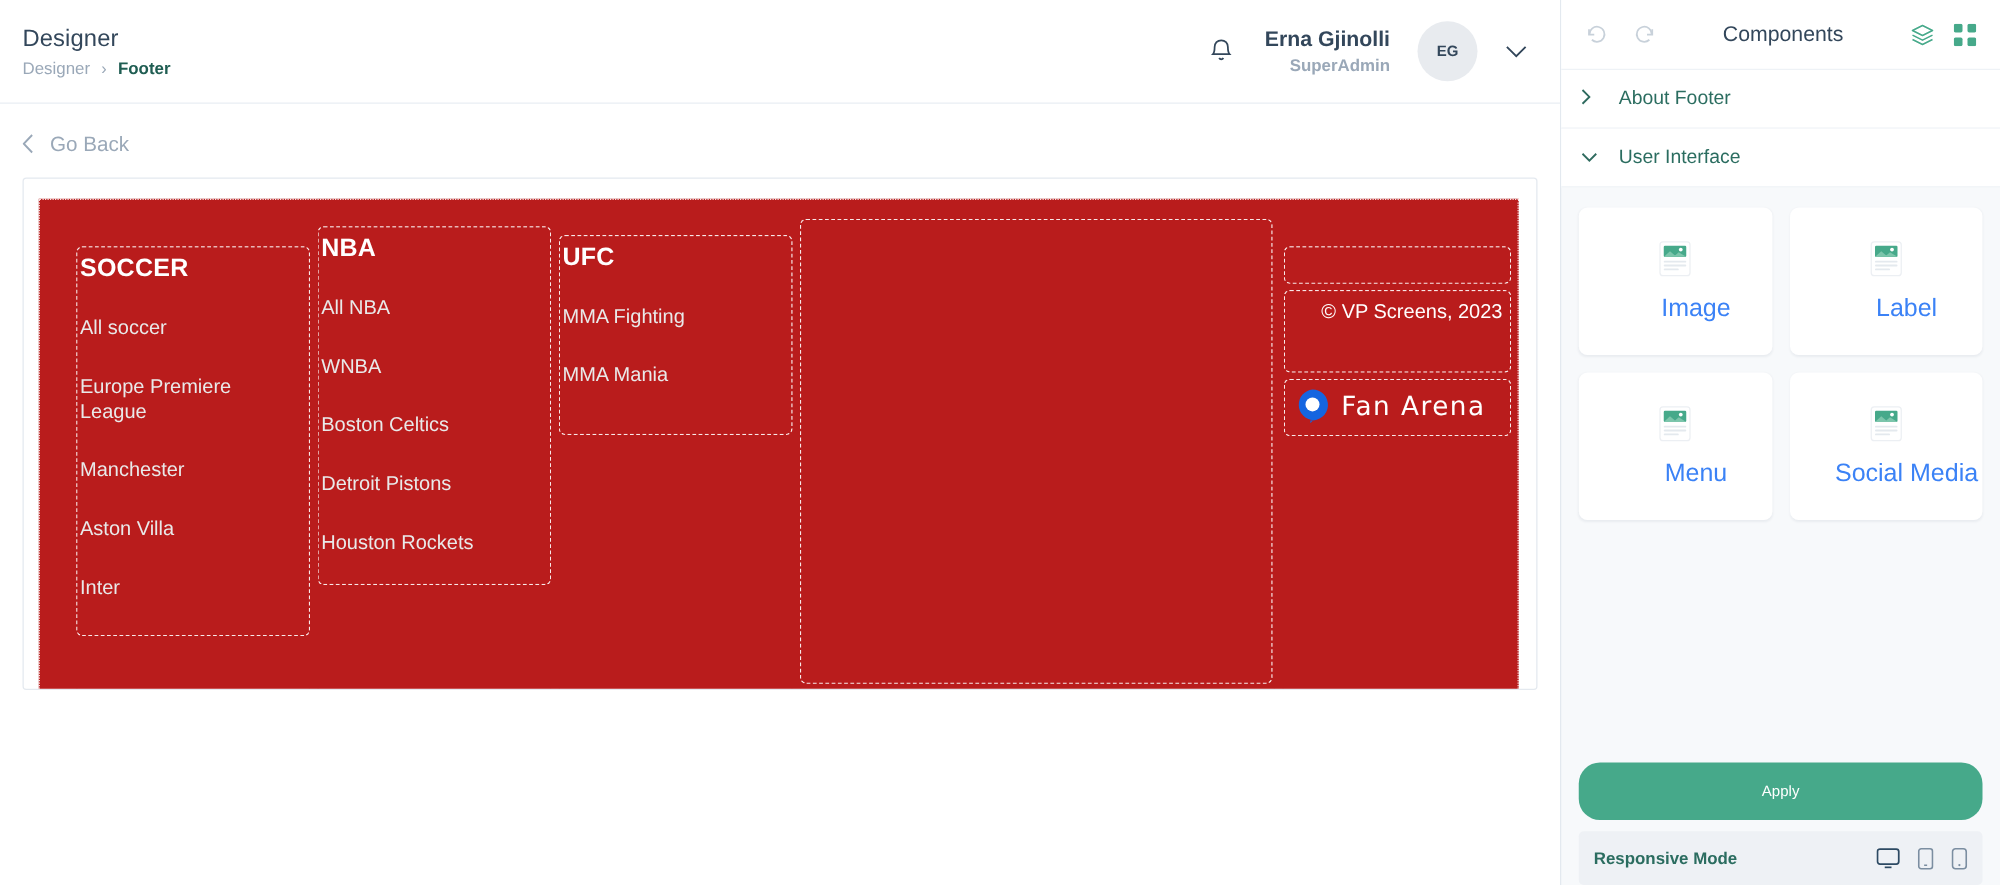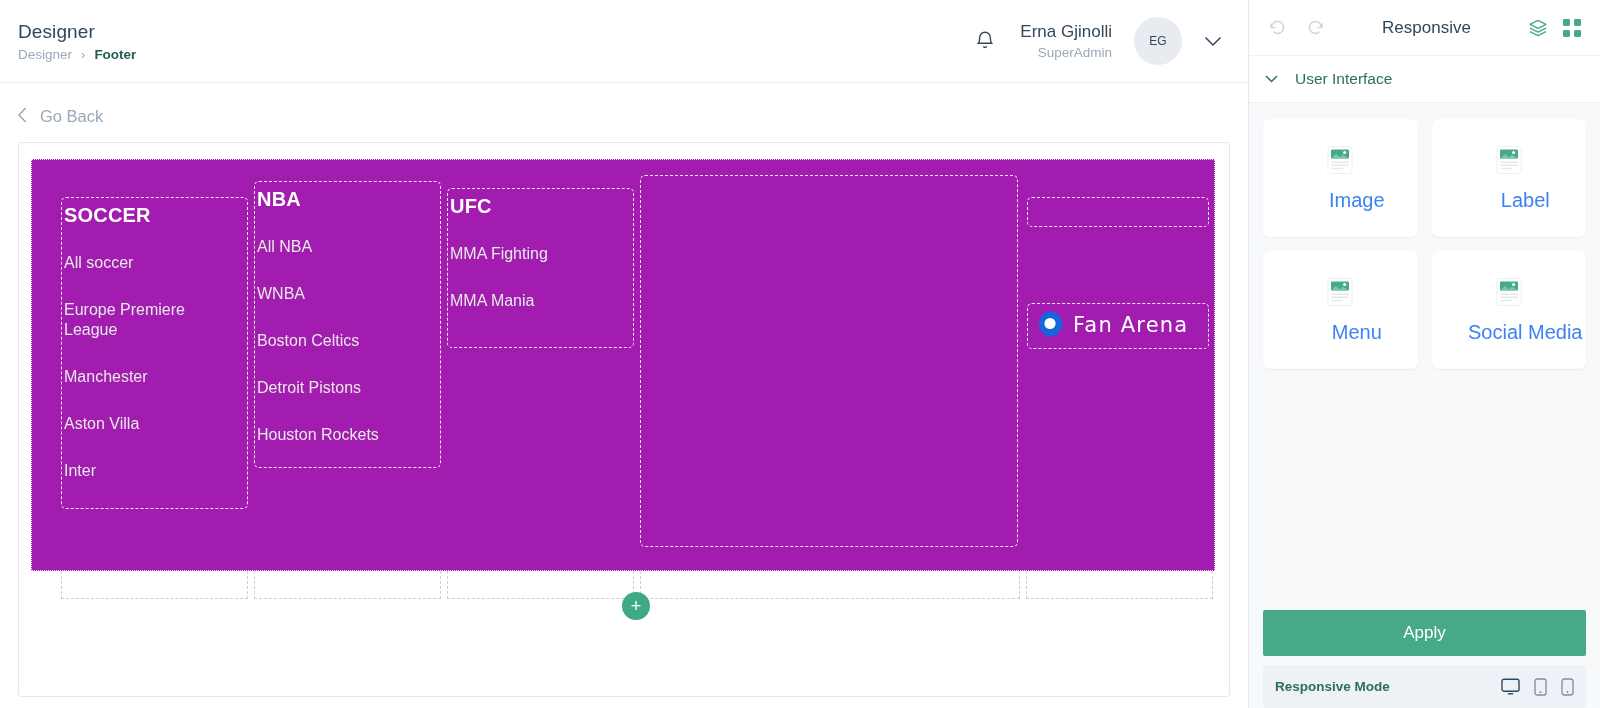--- a/index.html
+++ b/index.html
@@ -7,21 +7,21 @@
     width: 1600px; height: 708px;
     font-family: "Liberation Sans", sans-serif;
     background: #ffffff;
     overflow: hidden;
   }
 
   .app { position: relative; width: 1600px; height: 708px; display: flex; }
 
   
   .main {
-    width: 1248px; height: 708px;
+    width: 1248px; height: 552px;
     background: #ffffff;
     display: flex; flex-direction: column;
     position: relative;
   }
 
   .topbar {
     height: 83px; min-height: 83px;
     border-bottom: 1px solid #e9eef3;
     display: flex; align-items: center;
     padding: 0 18px;
@@ -50,21 +50,21 @@
     border-radius: 3px;
     background: #fff;
     height: 555px;
     position: relative;
     overflow: hidden;
   }
   .footer-stage {
     position: absolute;
     left: 12px; top: 16px;
     width: 1184px; height: 412px;
-    background: #a21caf;
+    background: #b91c1c;
     outline: 1px dotted rgba(255,255,255,.85);
     outline-offset: -1px;
   }
 
   
   .colwrap {
     position: absolute; top: 0;
     border: 1px dashed #c9cfd6;
     height: 440px;
   }
@@ -146,22 +146,22 @@
     display:flex; flex-direction:column; align-items:center; justify-content:center;
     gap: 14px; cursor: pointer;
     box-shadow: 0 1px 2px rgba(20,40,60,.06);
   }
   .card-label { font-size: 20px; color:#3b82f6;margin-left:33px; }
 
   .img-icon { width: 30px; height: 30px; position: relative; }
 
   .panel-bottom { margin-top: auto; padding: 0 14px 0 14px; }
   .apply-btn {
-    width: 100%; height: 46px; border:0; border-radius: 2px;
-    background: #46a98a; color:#fff; font-size: 17px; cursor: pointer;
+    width: 100%; height: 46px; border:0; border-radius: 17px;
+    background: #46a98a; color:#fff; font-size: 12px; cursor: pointer;
     font-family: inherit;
   }
   .resp-row {
     margin-top: 9px; height: 43px;
     background: #eef1f5; border-radius: 4px;
     display:flex; align-items:center; justify-content:space-between;
     padding: 0 12px;
   }
   .resp-label { font-size: 13.5px; color:#2b6d60; font-weight: bold; }
   .resp-icons { display:flex; align-items:center; gap: 14px; }
@@ -178,21 +178,21 @@
     <div class="topbar">
       <div class="topbar-titles">
         <div class="page-title">Designer</div>
         <div class="crumbs">
           <span class="crumb-muted">Designer</span>
           <span class="crumb-sep">›</span>
           <span class="crumb-active">Footer</span>
         </div>
       </div>
 
-      <div style="margin-left:auto;display:flex;align-items:center;gap:22px;padding-right:8px;">
+      <div style="margin-left:auto;display:flex;align-items:center;gap:22px;padding-right:8px;font-weight:bold;">
         <button class="icon-btn" style="width:26px;height:26px;color:#33475b;">
           <svg width="20" height="22" viewBox="0 0 20 22" fill="none" stroke="#33475b" stroke-width="1.4">
             <path d="M10 2.2c-3.1 0-5.3 2.4-5.3 5.4 0 4.2-1.3 5.6-1.3 5.6h13.2s-1.3-1.4-1.3-5.6c0-3-2.2-5.4-5.3-5.4z"></path>
             <path d="M8.3 16.4a1.9 1.9 0 0 0 3.4 0"></path>
           </svg>
         </button>
         <div style="display:flex;flex-direction:column;align-items:flex-end;gap:3px;">
           <span style="font-size:17px;color:#33475b;">Erna Gjinolli</span>
           <span style="font-size:13.5px;color:#9aa8b8;">SuperAdmin</span>
         </div>
@@ -255,20 +255,23 @@
           <div style="margin-top:24px;display:flex;flex-direction:column;gap:23px;">
             <div class="col-link">MMA Fighting</div>
             <div class="col-link">MMA Mania</div>
           </div>
         </div>
 
         <div class="block" style="left:609px; top:16px; width:378px; height:372px;"></div>
 
         <div class="block" style="left:996px; top:38px; width:182px; height:30px;"></div>
 
+        <div class="block" style="left:996px; top:73px; width:182px; height:66px;">
+          <div class="copy-text">© VP Screens, 2023</div>
+        </div>
 
         <div class="block" style="left:996px; top:144px; width:182px; height:46px;">
           <div class="brand-row">
             <span class="brand-mark">
               <svg width="29" height="29" viewBox="0 0 29 29">
                 <path d="M14 1.5a12.4 12.4 0 1 1-1.6 24.7l-0.3 2.3 2.6-2.3A12.4 12.4 0 0 1 14 1.5z" fill="#1565e0"></path>
                 <circle cx="14" cy="13.5" r="5.6" fill="#ffffff"></circle>
               </svg>
             </span>
             <span class="brand-name">Fan Arena</span>
@@ -291,40 +294,48 @@
           <path d="M3.6 9.5a6 6 0 1 1 1.9 4.3"></path>
             <path d="M3.2 5.4v4.2h4.2"></path>
         </svg>
       </button>
       <button class="icon-btn">
         <svg width="19" height="19" viewBox="0 0 19 19" fill="none" stroke="#c8d1da" stroke-width="1.4">
           <path d="M15.4 9.5a6 6 0 1 0-1.9 4.3"></path>
             <path d="M15.8 5.4v4.2h-4.2"></path>
         </svg>
       </button>
-      <div class="panel-title">Responsive</div>
+      <div class="panel-title">Components</div>
       <div class="head-tools">
         <button class="icon-btn">
           <svg width="20" height="20" viewBox="0 0 20 20" fill="none" stroke="#46a98a" stroke-width="1.3" stroke-linejoin="round">
             <path d="M10 2.4 18 6.4 10 10.4 2 6.4z"></path>
               <path d="M2 10.1l8 4 8-4"></path>
               <path d="M2 13.6l8 4 8-4"></path>
           </svg>
         </button>
         <button class="icon-btn">
           <svg width="18" height="18" viewBox="0 0 18 18">
             <rect x="0" y="0" width="7" height="7" rx="1.4" fill="#46a98a"></rect>
             <rect x="11" y="0" width="7" height="7" rx="1.4" fill="#46a98a"></rect>
             <rect x="0" y="11" width="7" height="7" rx="1.4" fill="#46a98a"></rect>
             <rect x="11" y="11" width="7" height="7" rx="1.4" fill="#46a98a"></rect>
           </svg>
         </button>
       </div>
     </div>
 
+    <div class="accordion-item">
+      <span class="acc-chev">
+        <svg width="8" height="13" viewBox="0 0 8 13" fill="none" stroke="#2f6b5f" stroke-width="1.5">
+            <path d="M1 1l5.5 5.5L1 12"></path>
+          </svg>
+      </span>
+      <span class="acc-label">About Footer</span>
+    </div>
 
     <div class="accordion-item">
       <span class="acc-chev">
         <svg width="13" height="9" viewBox="0 0 13 9" fill="none" stroke="#2f6b5f" stroke-width="1.5">
             <path d="M1 1l5.5 5.5L12 1"></path>
           </svg>
       </span>
       <span class="acc-label">User Interface</span>
     </div>
 

